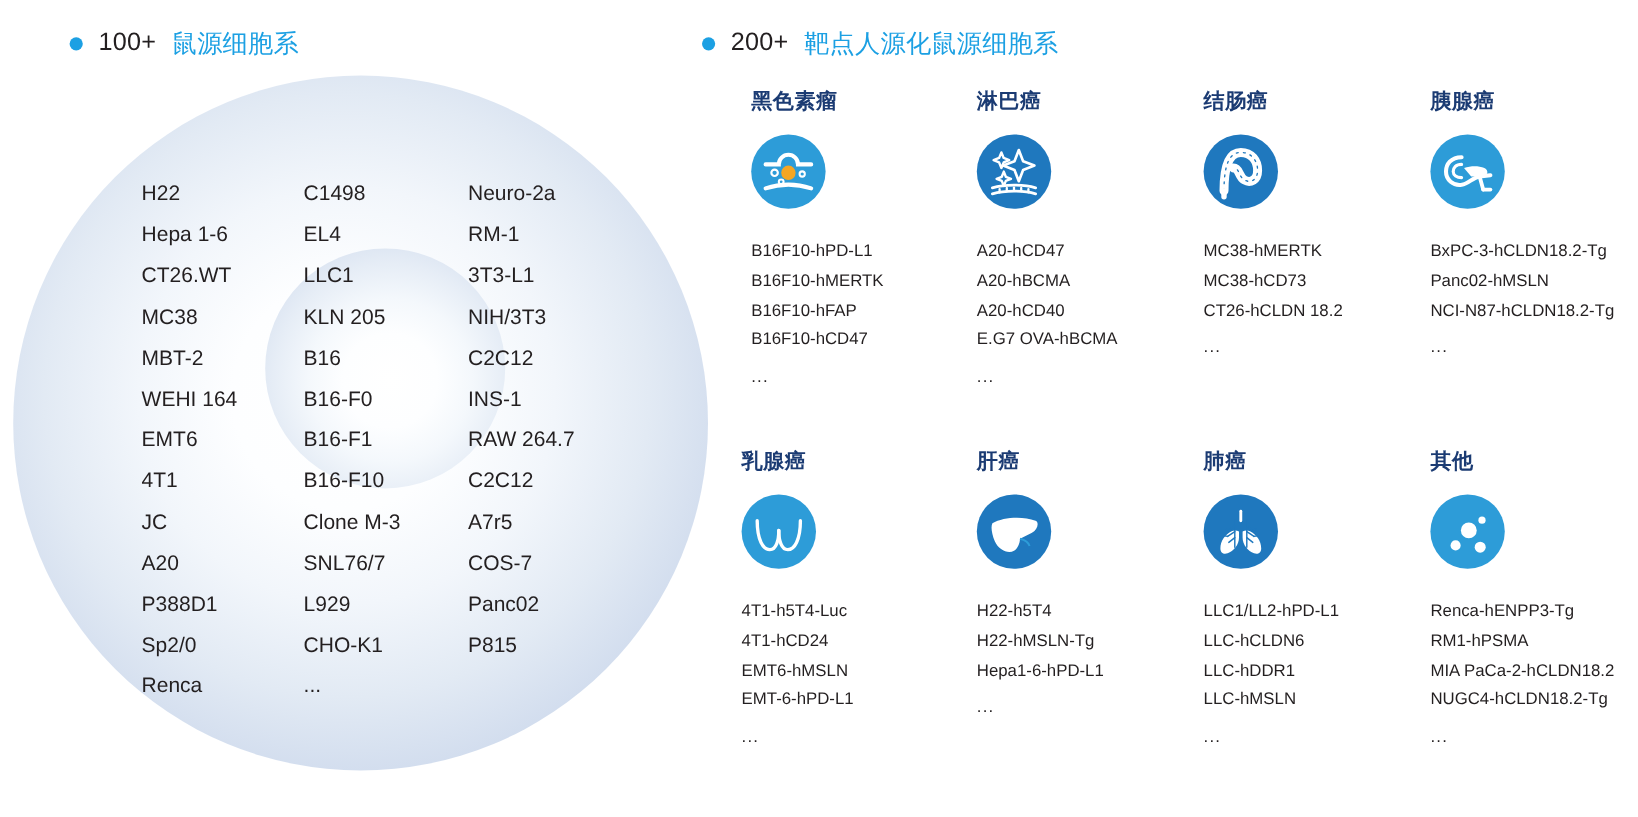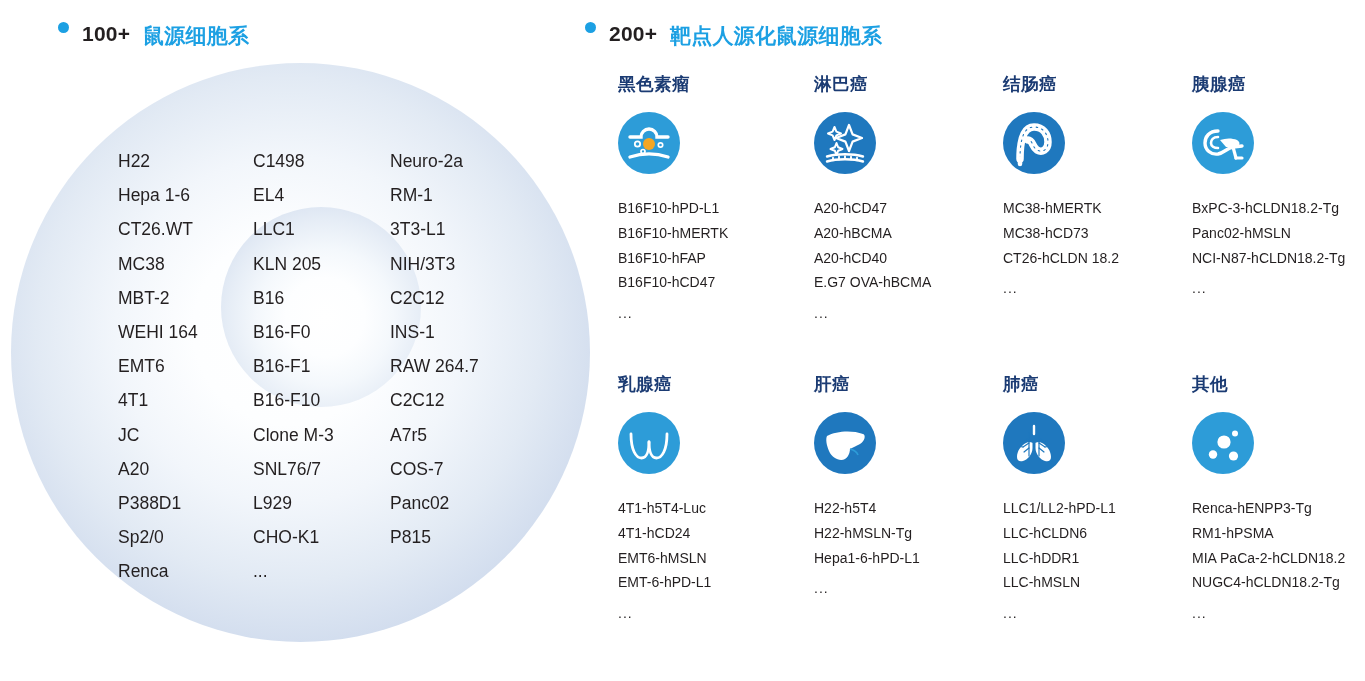--- a/index.html
+++ b/index.html
@@ -13,23 +13,24 @@
     position: relative;
     overflow: hidden;
     font-family: "Liberation Sans", sans-serif;
     color: #231f20;
   }
 
   
   .section-header {
     position: absolute;
     display: flex;
+    align-items: center;
     gap: 13px;
     font-size: 21px;
-    font-weight: bold;
+    font-weight: normal;
     letter-spacing: 0.2px;
     white-space: nowrap;
   }
   .bullet-dot {
     width: 11px;
     height: 11px;
     border-radius: 50%;
     background: #1CA0E3;
     display: inline-block;
     flex: 0 0 auto;
@@ -201,21 +202,21 @@
         <div>C2C12</div>
         <div>A7r5</div>
         <div>COS-7</div>
         <div>Panc02</div>
         <div>P815</div>
       </div>
   </div>
 </div>
 
 <div id="cancer-grid">
-    <div class="cat-cell" style="left: 0px; top: 0px;">
+    <div class="cat-cell" style="left: 8px; top: 0px;">
       <div class="cat-title">黑色素瘤</div>
       <div class="cat-icon" style="background: rgb(45, 156, 216);">
         <svg viewBox="0 0 62 62" width="62" height="62">
       <path d="M12 25 H23 a8 8 0 0 1 16 0 H50" stroke="#fff" stroke-width="3.4" fill="none" stroke-linecap="round"></path>
       <path d="M12 45 C24 41, 38 41, 50 45" stroke="#fff" stroke-width="3.4" fill="none" stroke-linecap="round"></path>
       <circle cx="31" cy="32" r="6" fill="#F5A623"></circle>
       <circle cx="19.5" cy="32" r="2.7" stroke="#fff" stroke-width="1.8" fill="none"></circle>
       <circle cx="42.5" cy="33" r="2.2" stroke="#fff" stroke-width="1.7" fill="none"></circle>
       <circle cx="25" cy="39.5" r="2" stroke="#fff" stroke-width="1.7" fill="none"></circle>
     </svg>

